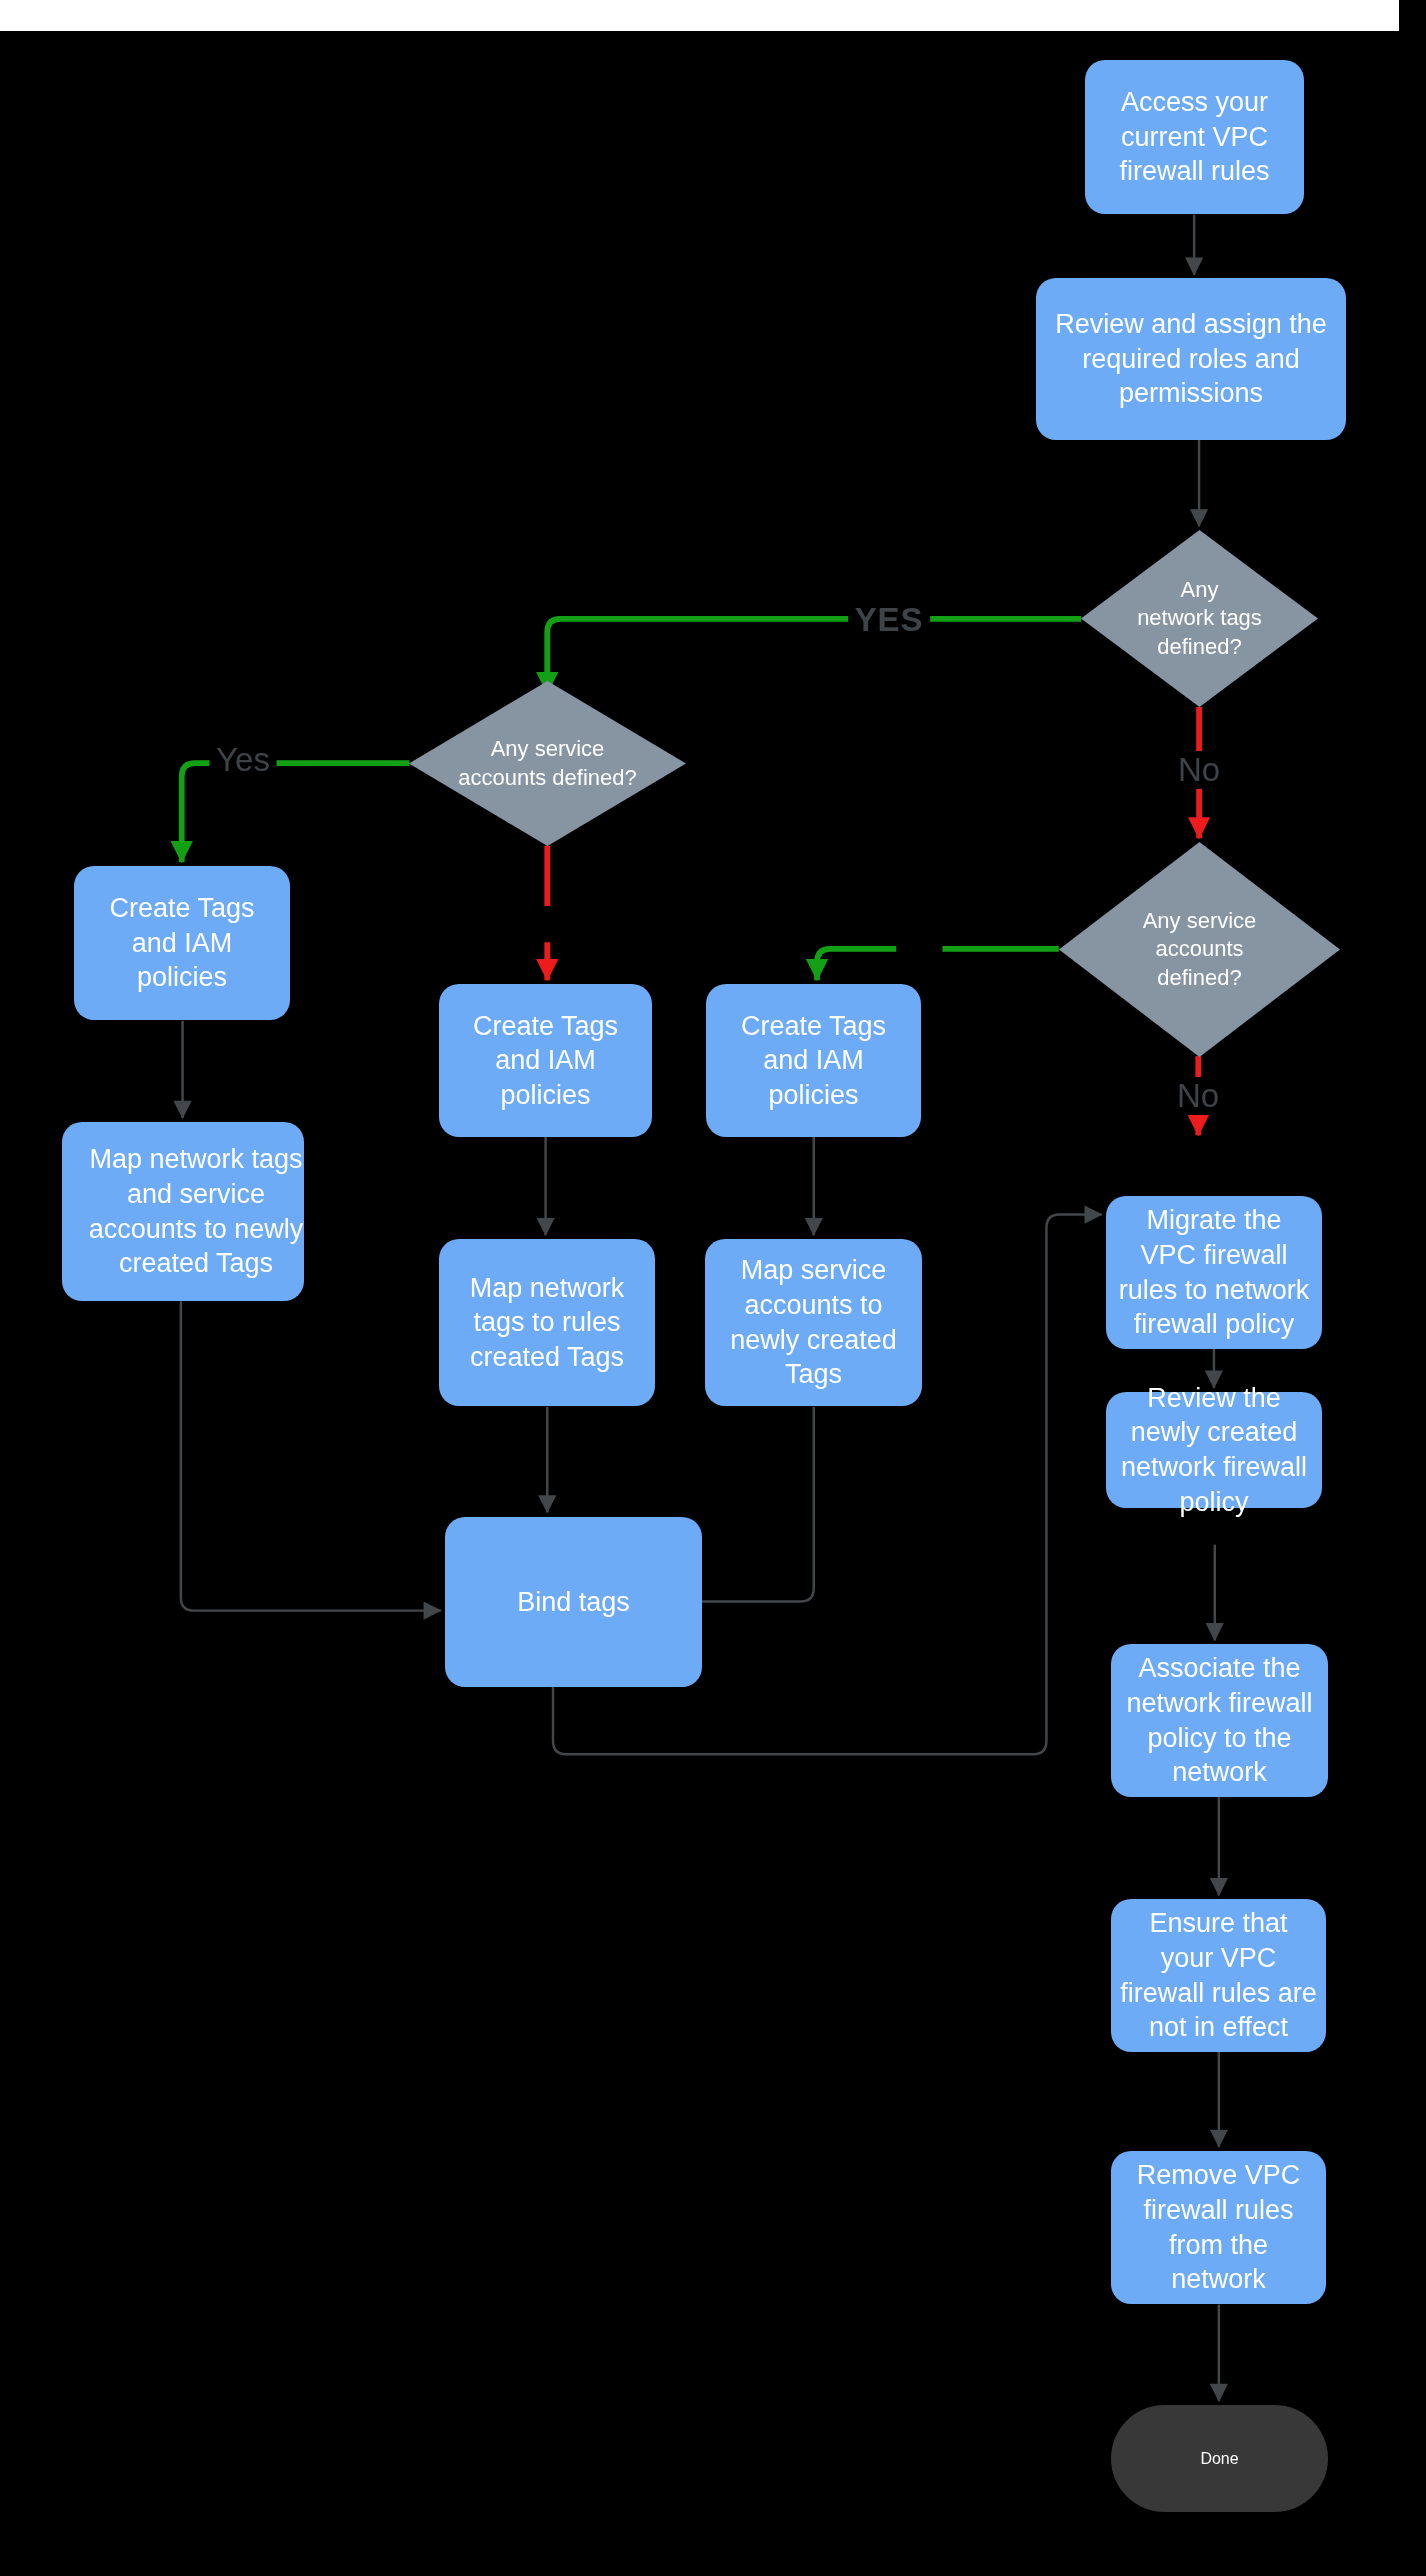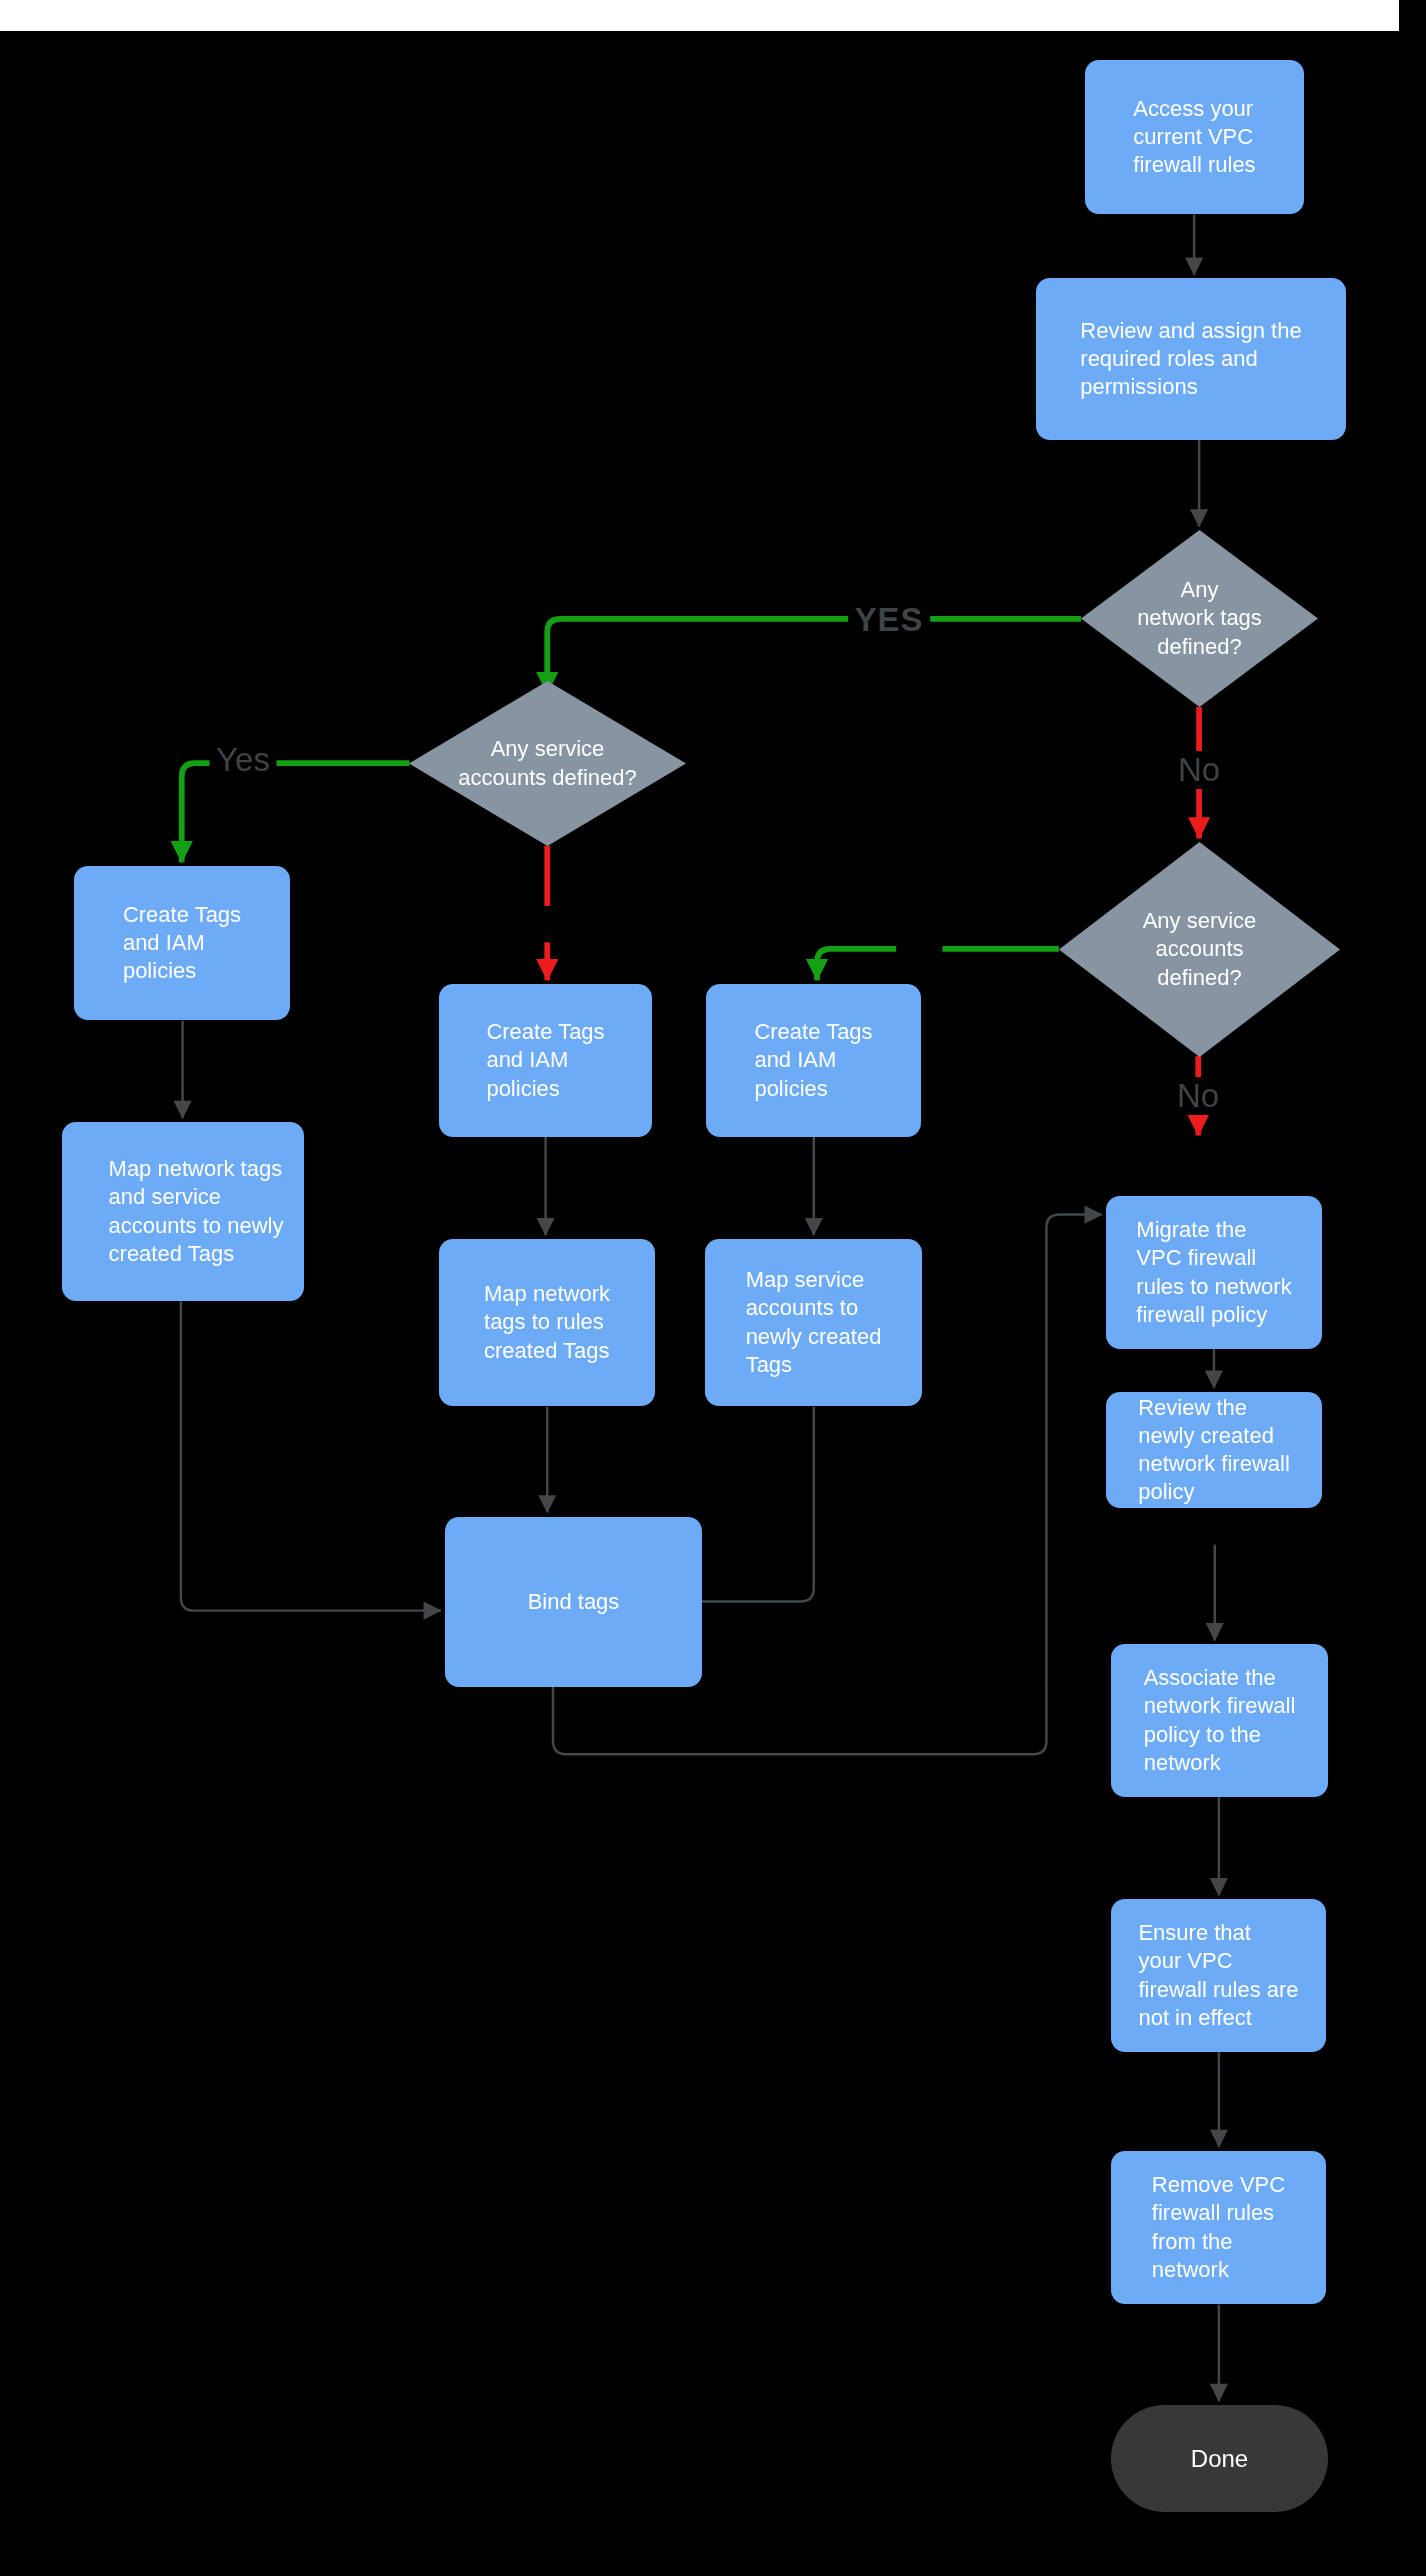--- a/index.html
+++ b/index.html
@@ -24,33 +24,33 @@
   svg.edges{position:absolute;left:0;top:0;}
   .edge-dark{stroke:var(--edge);stroke-width:3;fill:none;}
   .edge-green{stroke:var(--edge-yes);stroke-width:7;fill:none;}
   .edge-red{stroke:var(--edge-no);stroke-width:7;fill:none;}
   .mh-dark{fill:var(--edge);}
   .mh-green{fill:var(--edge-yes);}
   .mh-red{fill:var(--edge-no);}
   .gap{fill:var(--background);stroke:none;}
   .node{
     position:absolute;display:flex;align-items:center;justify-content:center;
-    background:var(--node-fill);border-radius:14px;color:var(--text);
-    font-size:22px;line-height:1.28;white-space:pre-line;
+    background:var(--node-fill);border-radius:20px;color:var(--text);
+    font-size:27px;line-height:1.28;text-align:center;white-space:pre-line;
   }
   .decision{
     position:absolute;display:flex;align-items:center;justify-content:center;
     background:var(--decision-fill);color:var(--text);
     clip-path:polygon(50% 0,100% 50%,50% 100%,0 50%);
     font-size:22px;line-height:1.28;text-align:center;white-space:pre-line;
   }
   .terminal{
     position:absolute;display:flex;align-items:center;justify-content:center;
     background:var(--terminal-fill);border-radius:824px;color:var(--text);
-    font-size:24px;text-align:center;
+    font-size:16px;text-align:center;
   }
   .edge-label{
     position:absolute;transform:translate(-50%,-50%);
     background:var(--background);color:var(--label);
     font-size:33px;padding:0 6.6px;white-space:nowrap;
   }
   .edge-label.caps{font-weight:700;letter-spacing:0.8px;}
 </style>
 </head>
 <body>

